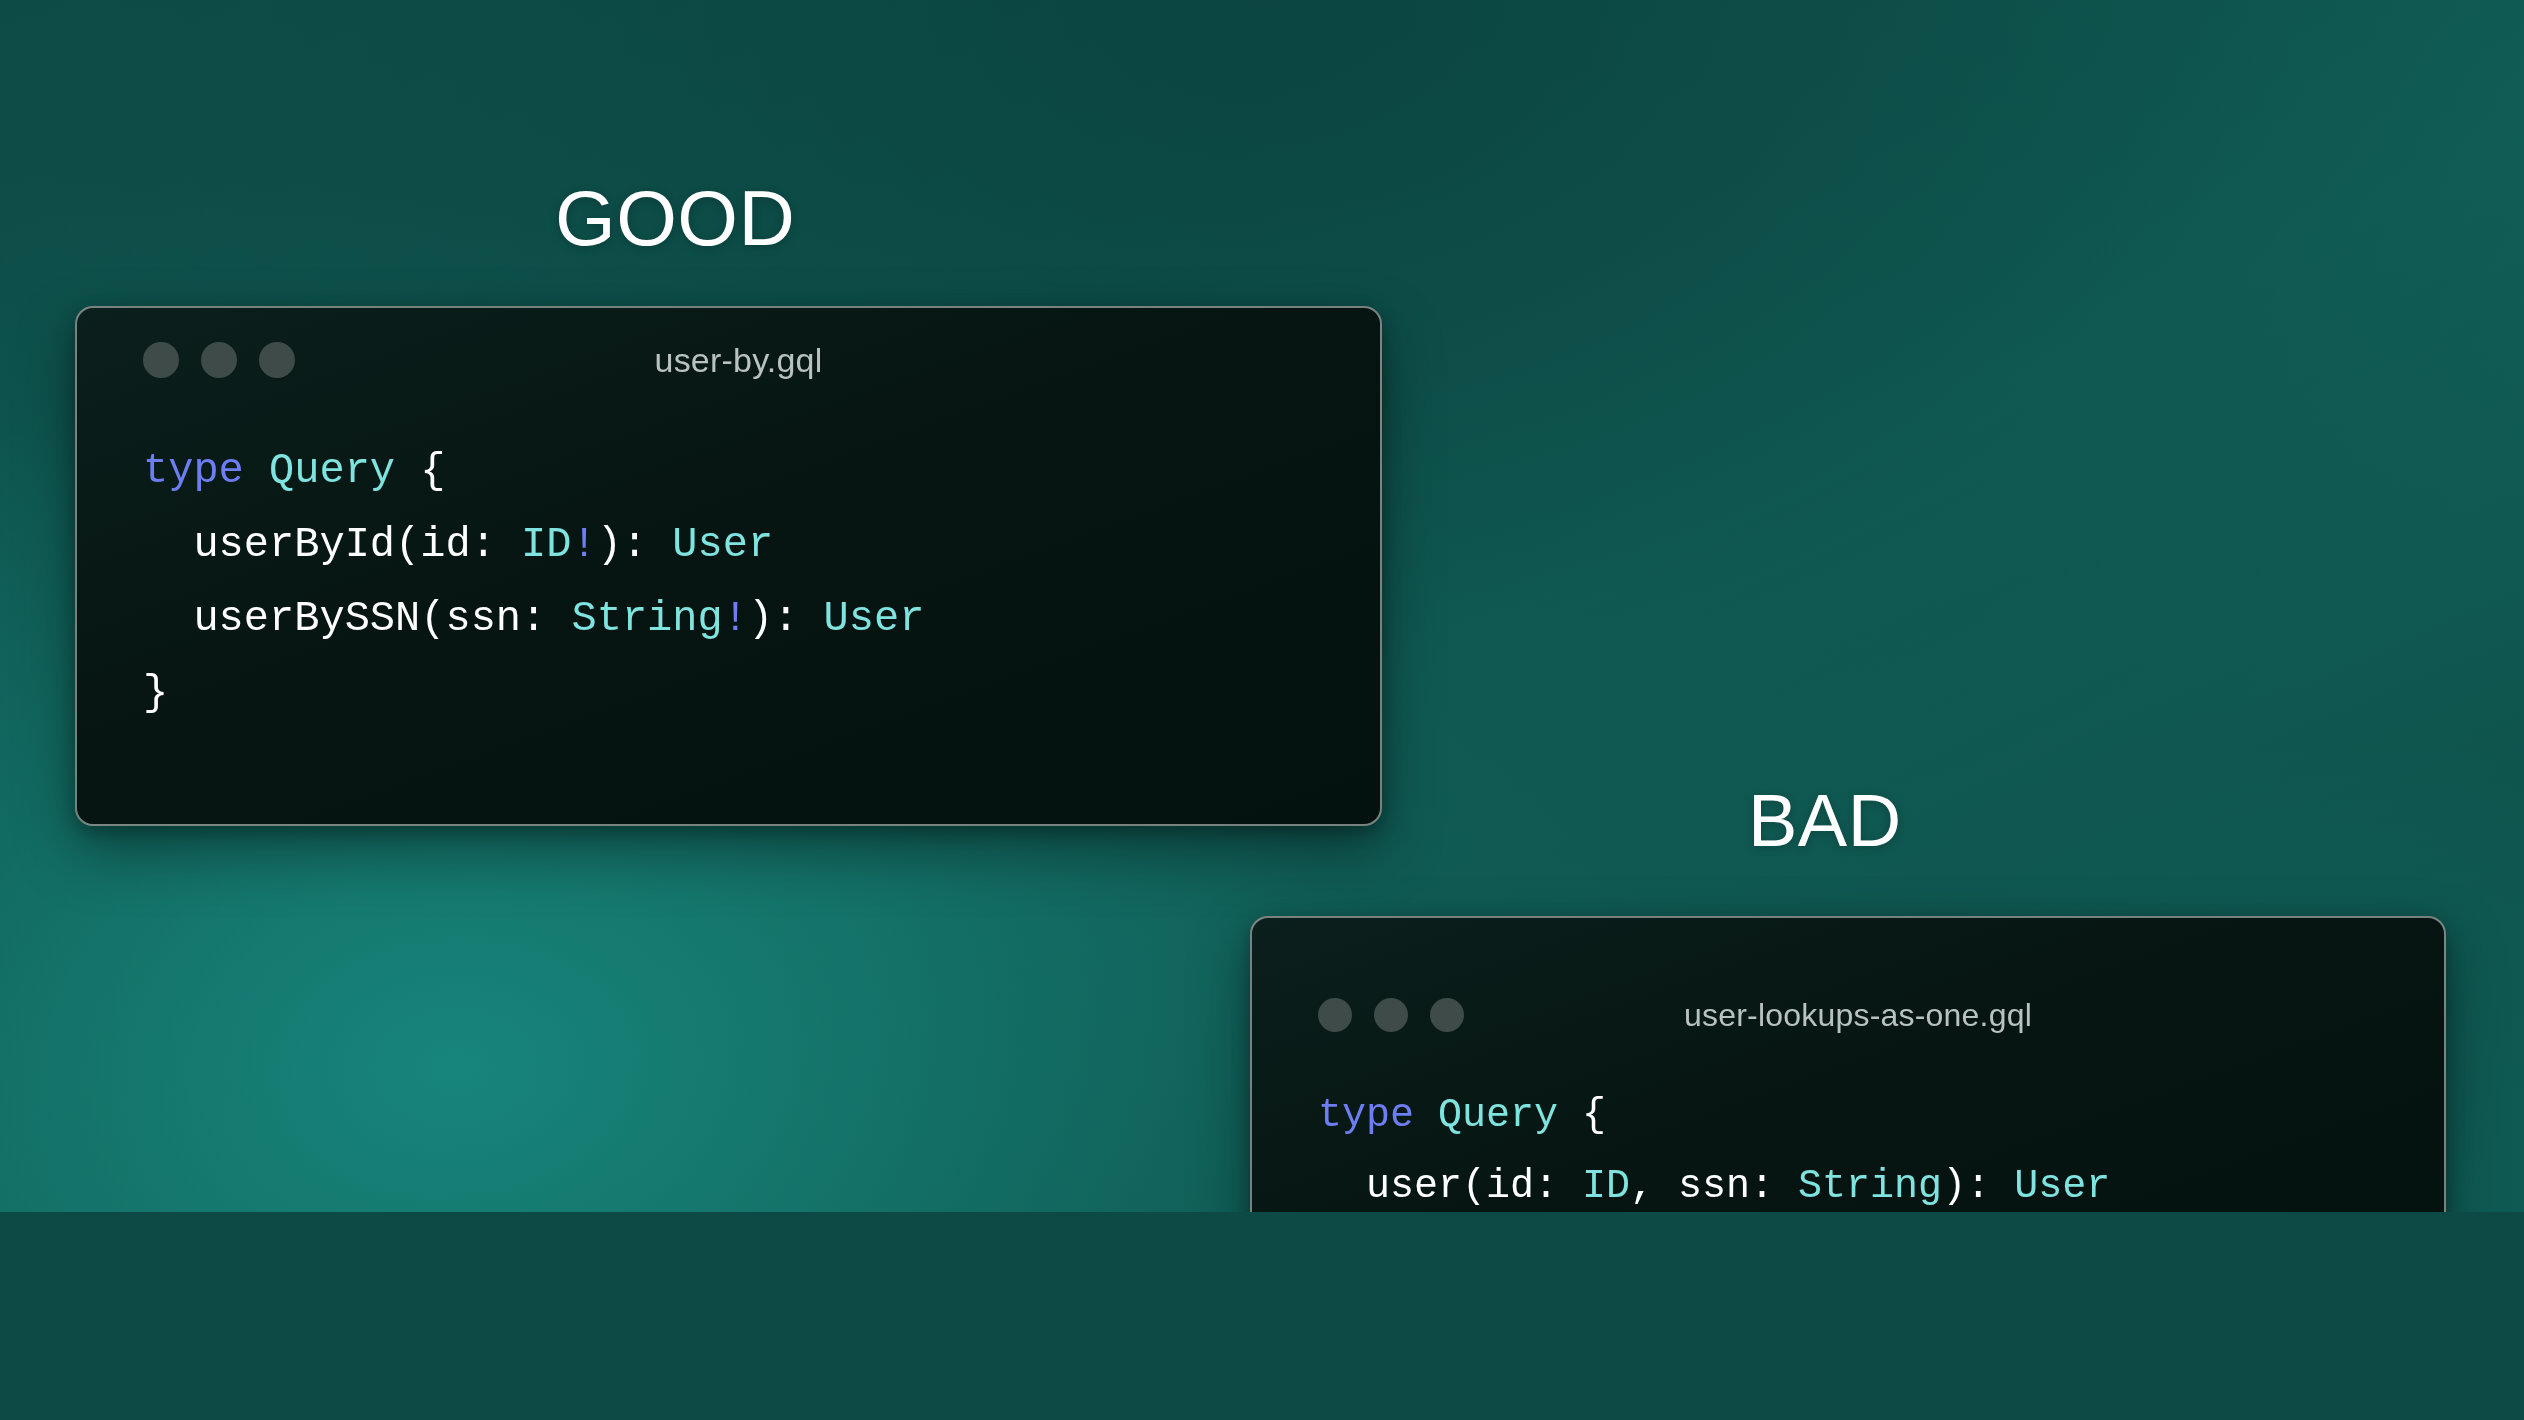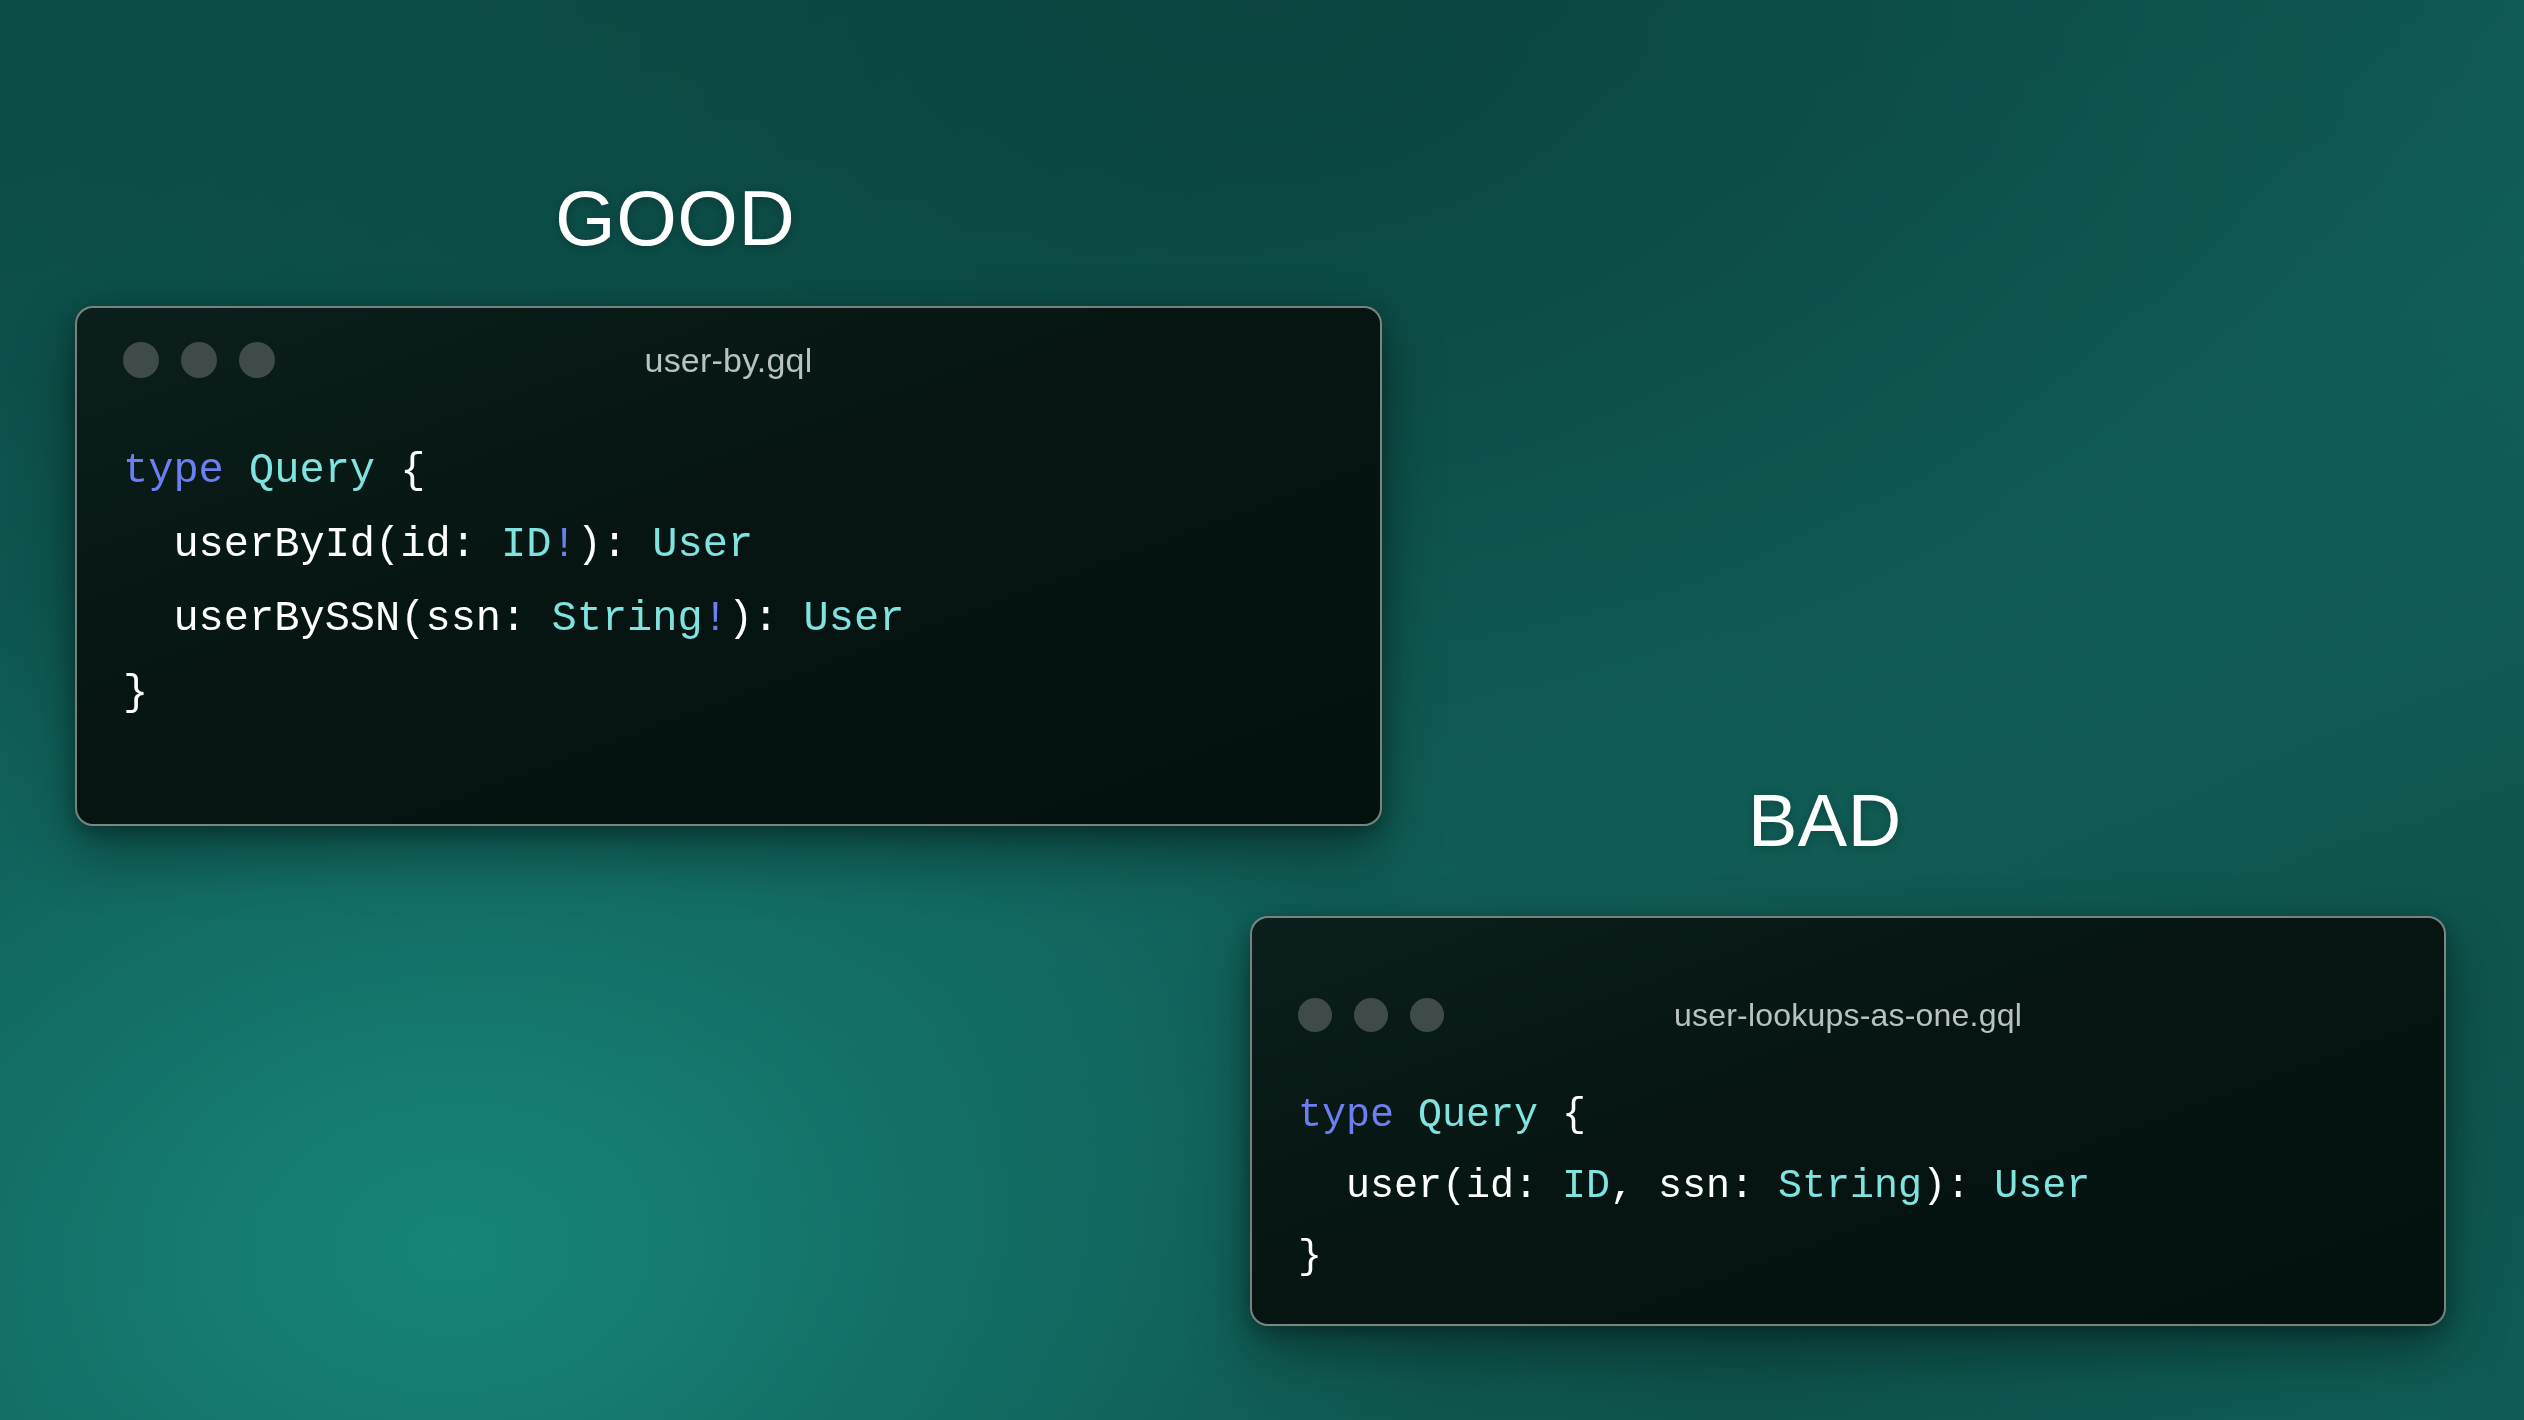--- a/index.html
+++ b/index.html
@@ -12,21 +12,21 @@
     width: 2524px;
     height: 1420px;
     overflow: hidden;
     font-family: "Liberation Sans", sans-serif;
     background: #0d4a45;
   }
 
   #stage {
     position: relative;
     width: 2524px;
-    height: 1420px;
+    height: 1212px;
     overflow: hidden;
     background:
       radial-gradient(ellipse 1500px 1100px at 18% 88%, rgba(24, 135, 124, 0.95) 0%, rgba(20, 120, 110, 0.55) 38%, rgba(16, 95, 88, 0.12) 66%, rgba(13, 74, 69, 0) 82%),
       radial-gradient(ellipse 1400px 1000px at 96% 100%, rgba(17, 108, 99, 0.55) 0%, rgba(14, 84, 78, 0.2) 48%, rgba(13, 74, 69, 0) 75%),
       radial-gradient(ellipse 1800px 1200px at 50% 0%, rgba(11, 66, 62, 0.85) 0%, rgba(12, 70, 65, 0.3) 55%, rgba(13, 74, 69, 0) 80%),
       linear-gradient(155deg, #0d4c47 0%, #0e5650 30%, #116059 55%, #0f564f 78%, #0d4a45 100%);
   }
 
   
   .section-label {
@@ -57,20 +57,21 @@
   .code-window {
     position: absolute;
     border-radius: 18px;
     border: 2px solid rgba(190, 198, 196, 0.62);
     background: linear-gradient(160deg, #0b1f1c 0%, #061511 45%, #04120f 100%);
     box-shadow:
       0 26px 60px rgba(0, 0, 0, 0.38),
       0 6px 18px rgba(0, 0, 0, 0.28);
     box-sizing: border-box;
     overflow: hidden;
+    padding-left: 20px;
   }
 
   #window-good {
     left: 75px;
     top: 306px;
     width: 1307px;
     height: 520px;
   }
 
   #window-bad {

